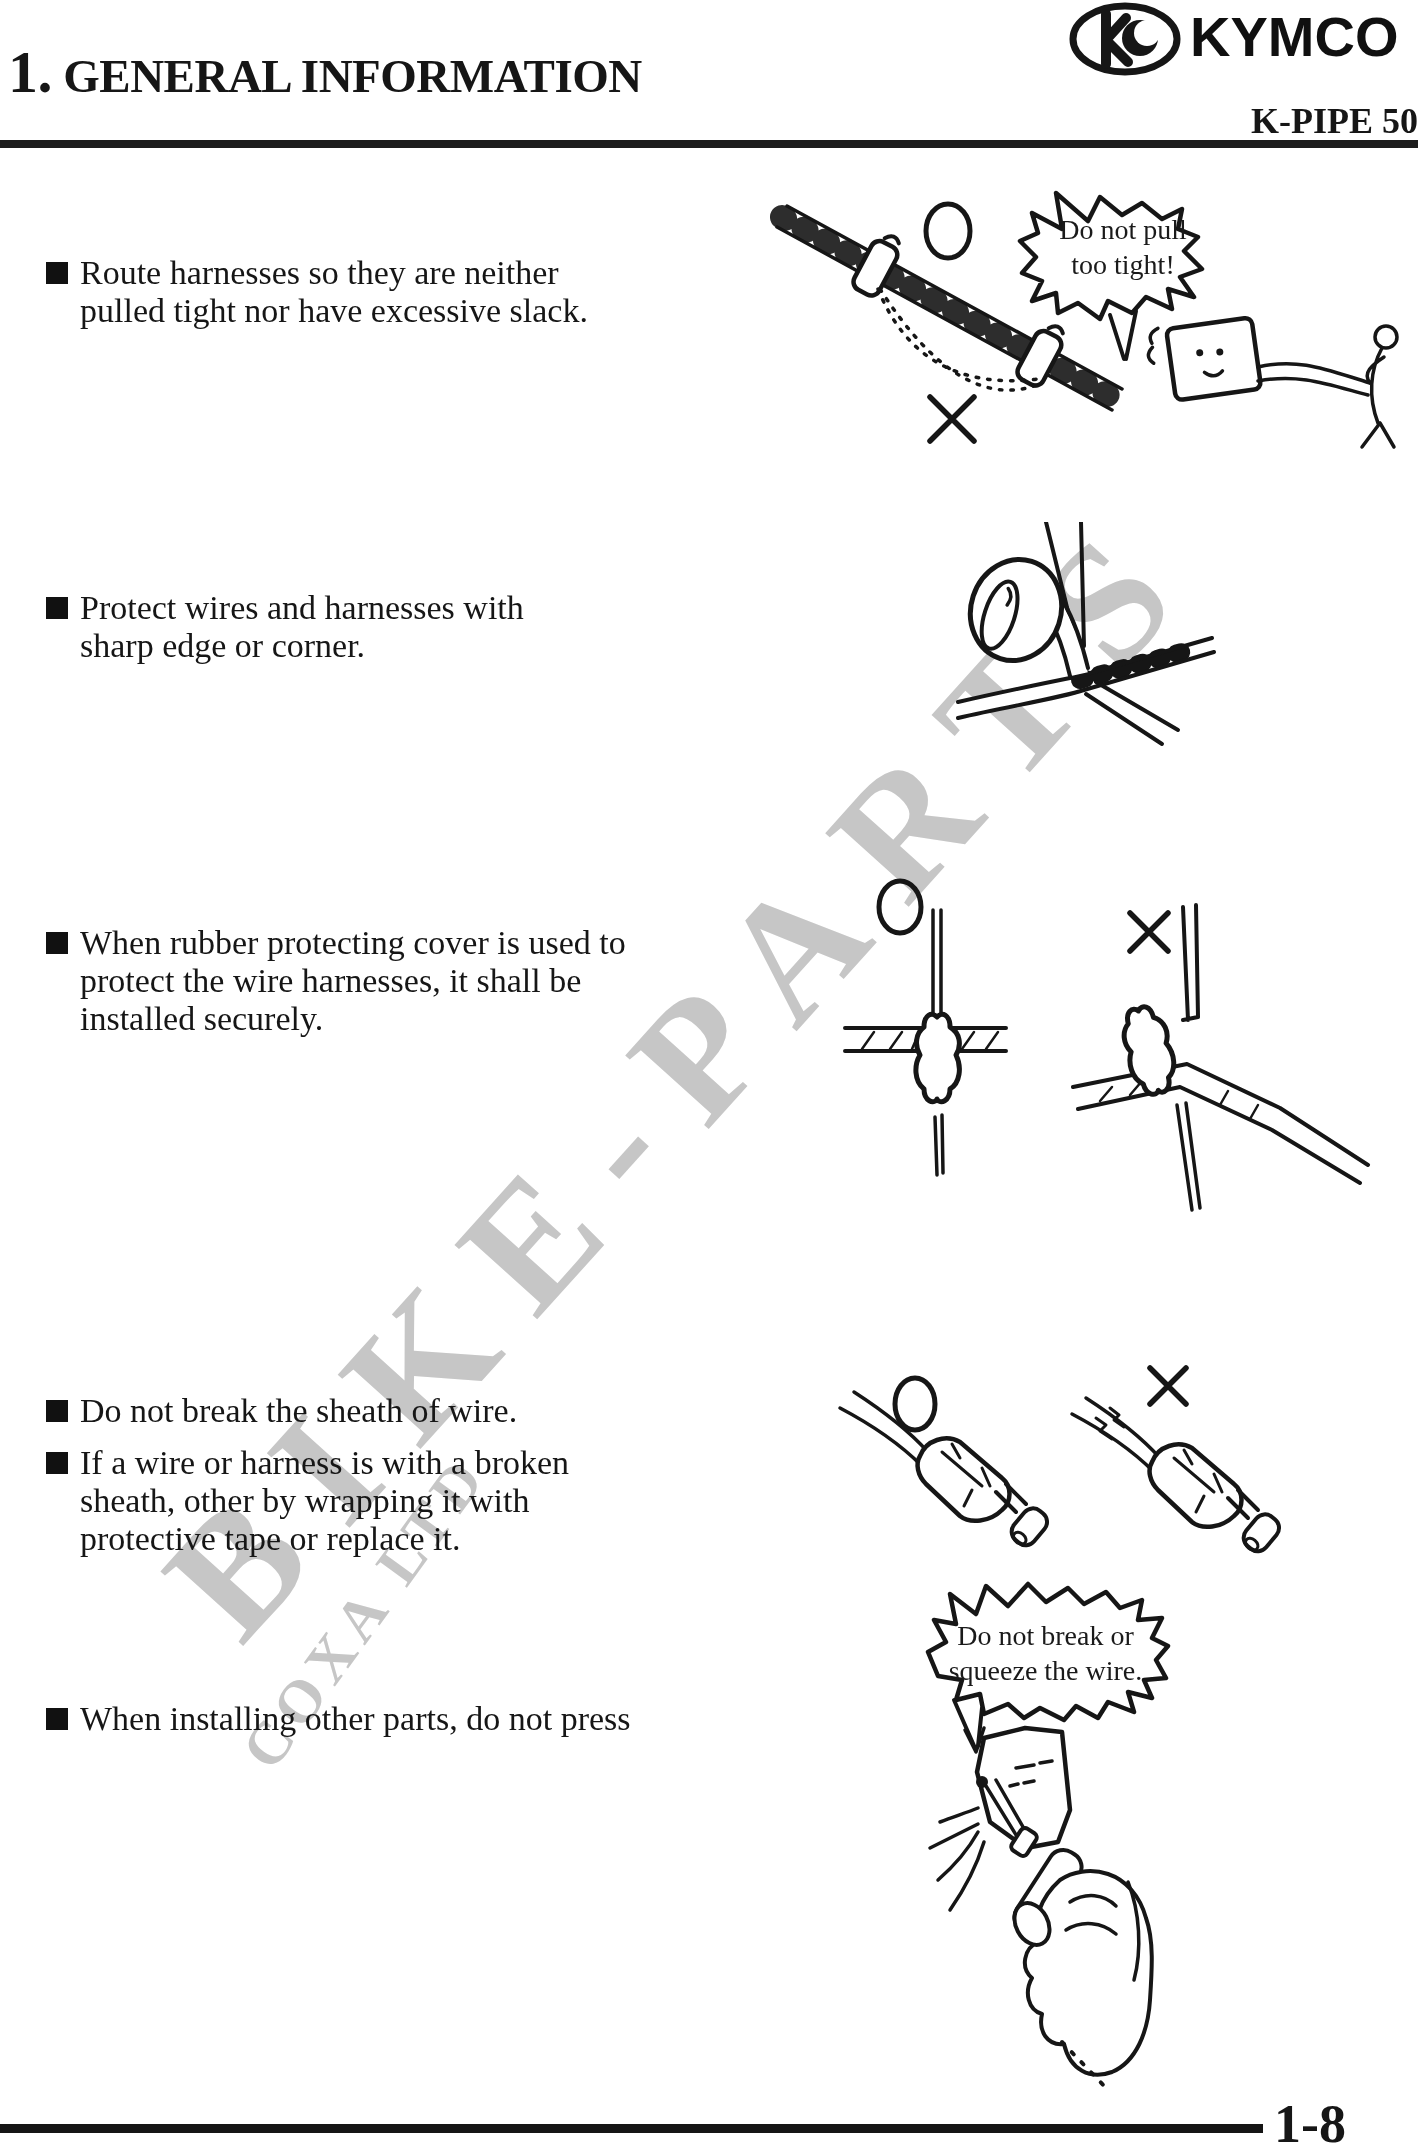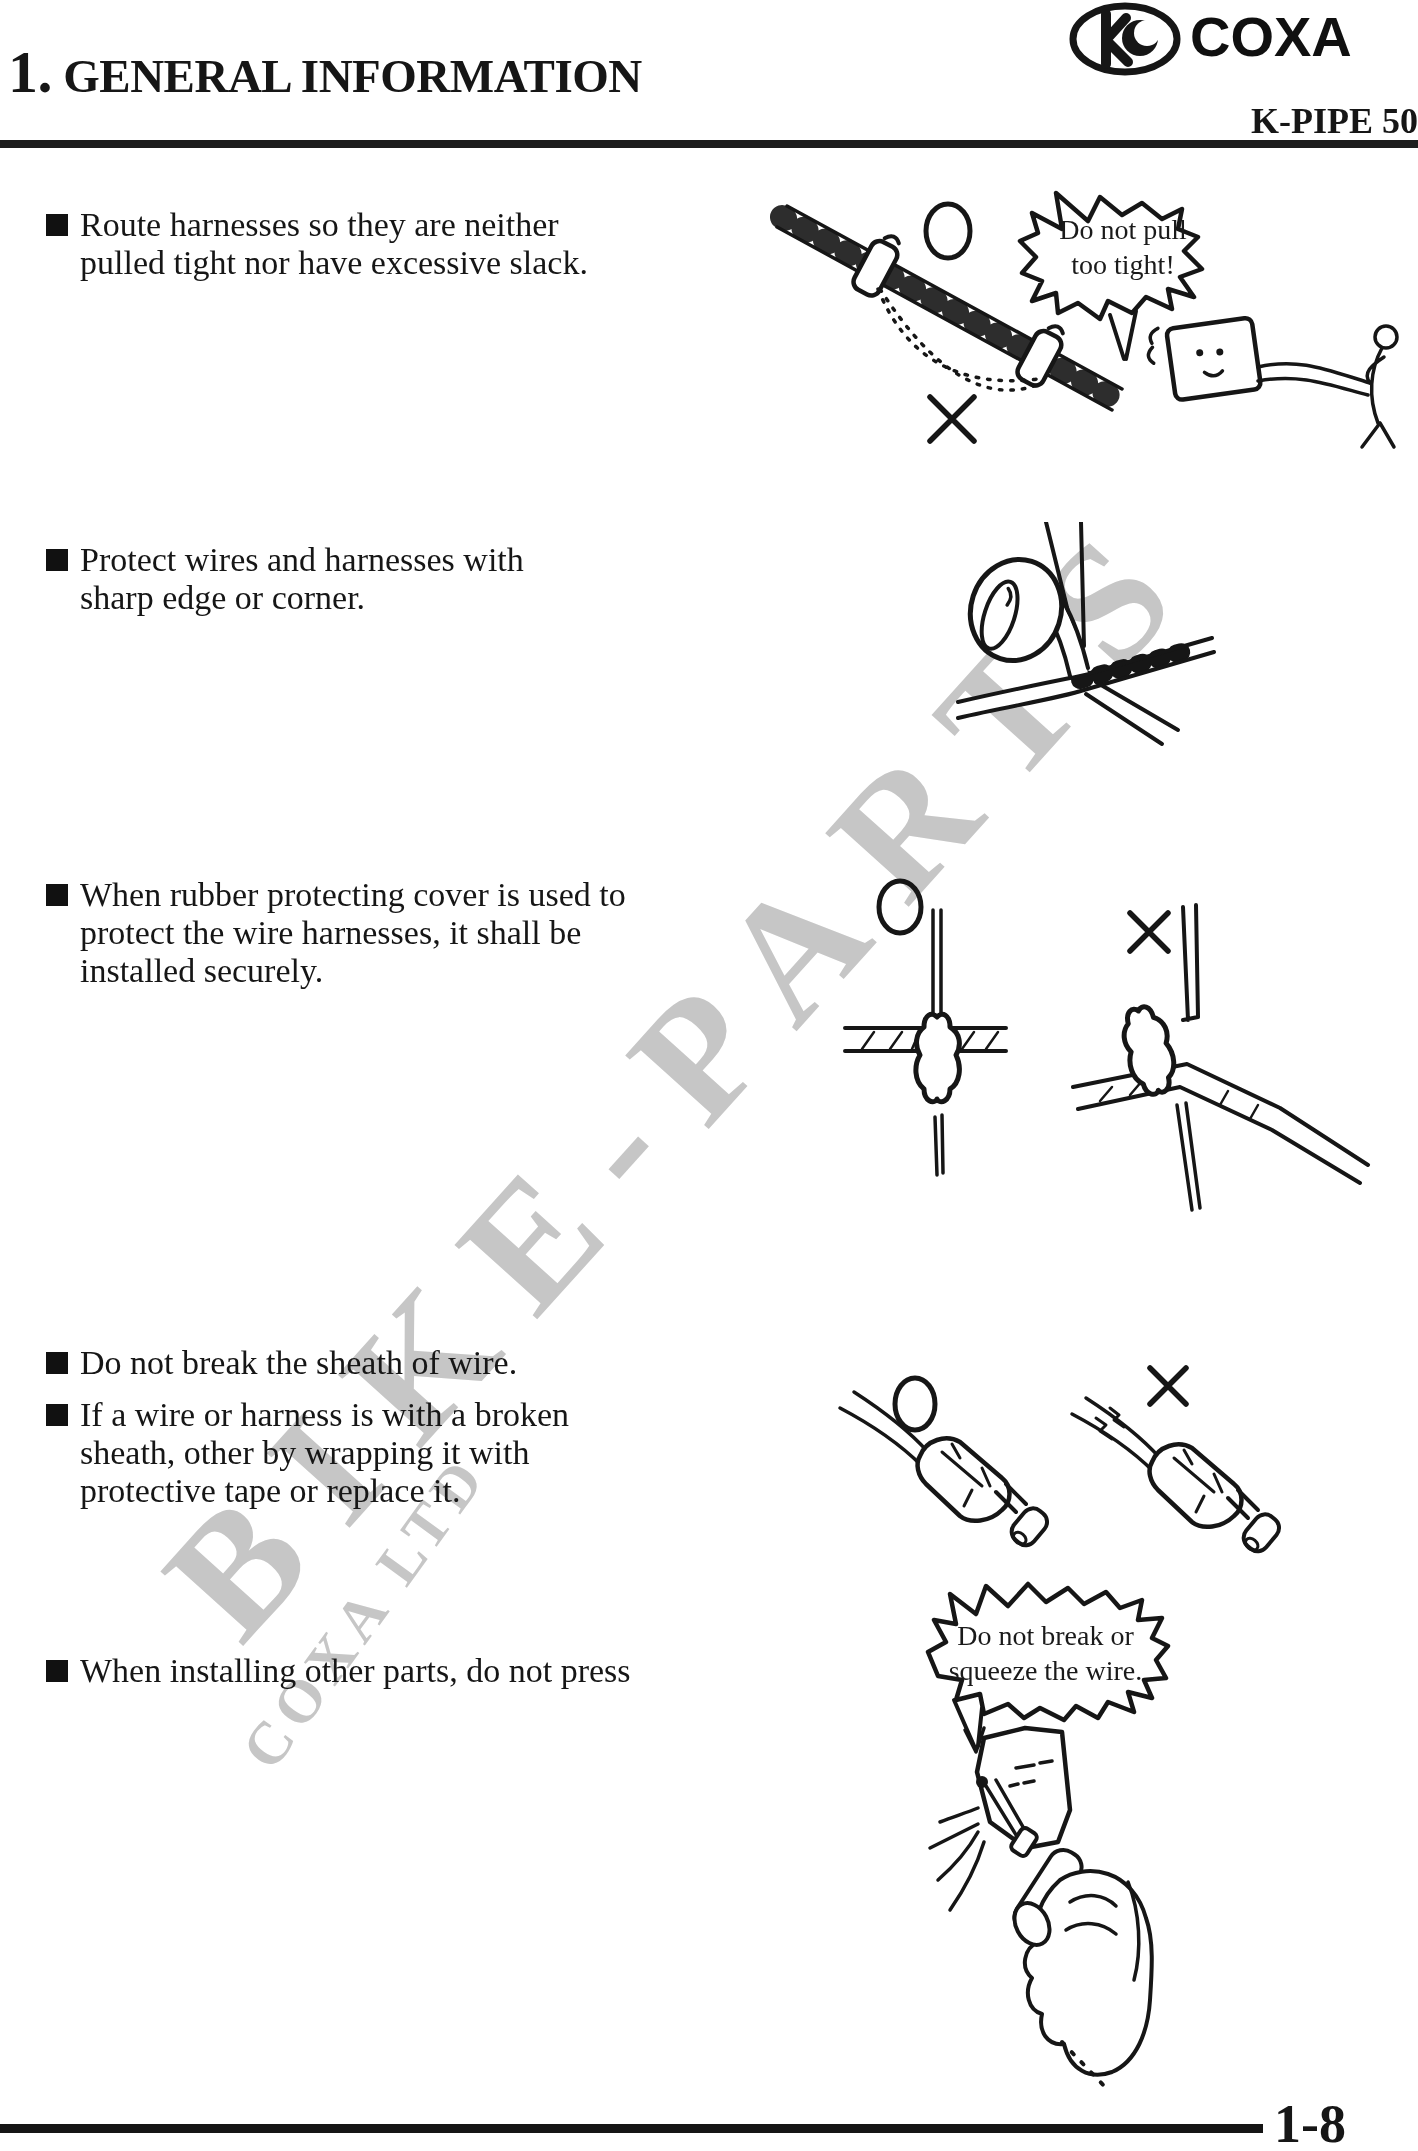--- a/index.html
+++ b/index.html
@@ -13,21 +13,21 @@
   .brand-word{position:absolute;left:122px;top:2px;font-family:"Liberation Sans",sans-serif;
         font-weight:bold;font-size:56px;letter-spacing:0px;color:#101010;}
   .model-name{position:absolute;left:1203px;top:100px;font-weight:bold;font-size:36px;white-space:nowrap;margin-left:48px;}
   .header-rule{position:absolute;left:0;top:140px;width:1418px;height:8px;background:#1d1d1d;}
   
   .wm-main{position:absolute;left:683px;top:1073px;transform:translate(-50%,-50%) rotate(-48deg);
         font-weight:bold;font-size:170px;letter-spacing:0.25em;color:#c6c6c6;white-space:nowrap;z-index:1;}
   .wm-sub{position:absolute;left:365px;top:1612px;transform:translate(-50%,-50%) rotate(-54deg);
         font-weight:bold;font-size:60px;letter-spacing:8px;color:#c6c6c6;white-space:nowrap;z-index:1;}
   
-  .bullet{position:absolute;display:flex;z-index:3;}
+  .bullet{position:absolute;display:flex;z-index:3;margin-top:48px;}
   .sq{flex:0 0 auto;width:22px;height:22px;background:#111;margin:8px 12px 0 0;}
   .bt{font-size:34px;line-height:38px;}
   
   .fig{position:absolute;z-index:2;}
   .fig svg{display:block;}
   .callout-text{position:absolute;z-index:4;font-size:28px;line-height:35px;color:#1a1a1a;text-align:center;}
   
   .footer-rule{position:absolute;left:0;top:2124px;width:1263px;height:9px;background:#151515;}
   .page-number{position:absolute;left:1274px;top:2093px;font-weight:bold;font-size:54px;}
   .ink{stroke:#161616;fill:none;stroke-linecap:round;stroke-linejoin:round;}
@@ -43,21 +43,21 @@
 
   <div class="chapter-title"><span class="num">1.</span> <span>GENERAL INFORMATION</span></div>
 
   <div class="brand-block">
     <svg width="120" height="78" viewBox="0 0 120 78">
       <ellipse cx="57" cy="37" rx="52" ry="33" class="ink" stroke-width="7"></ellipse>
       <path d="M38,12 L38,62 M38,38 L58,16 M40,40 L60,60" class="ink" stroke-width="10"></path>
       <circle cx="72" cy="36" r="18" fill="#161616"></circle>
       <circle cx="79" cy="31" r="13" fill="#ffffff"></circle>
     </svg>
-    <div class="brand-word">COXA</div>
+    <div class="brand-word">KYMCO</div>
   </div>
   <div class="model-name">K-PIPE 50</div>
   <div class="header-rule"></div>
 
   <div class="bullet" style="left:46px;top:206px;width:580px">
     <span class="sq"></span>
     <div class="bt">
         <div>Route harnesses so they are neither</div>
         <div>pulled tight nor have excessive slack.</div>
       </div>

